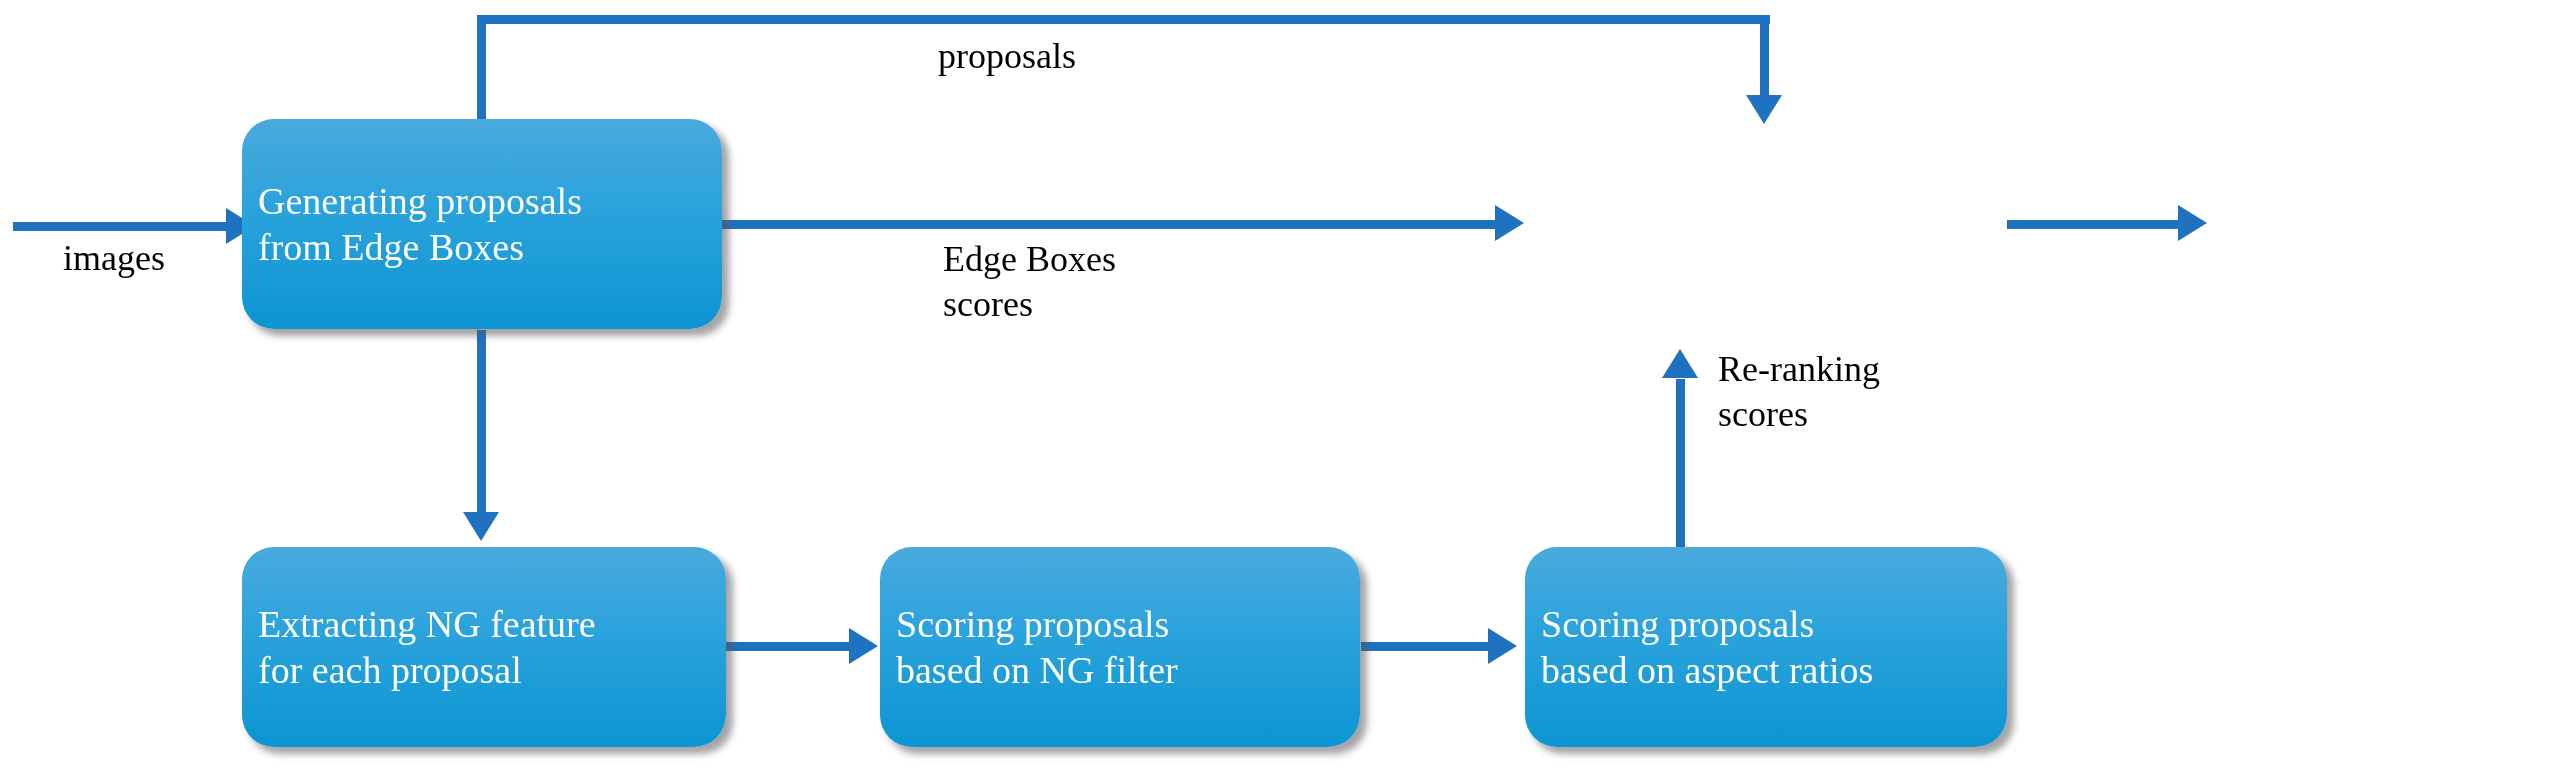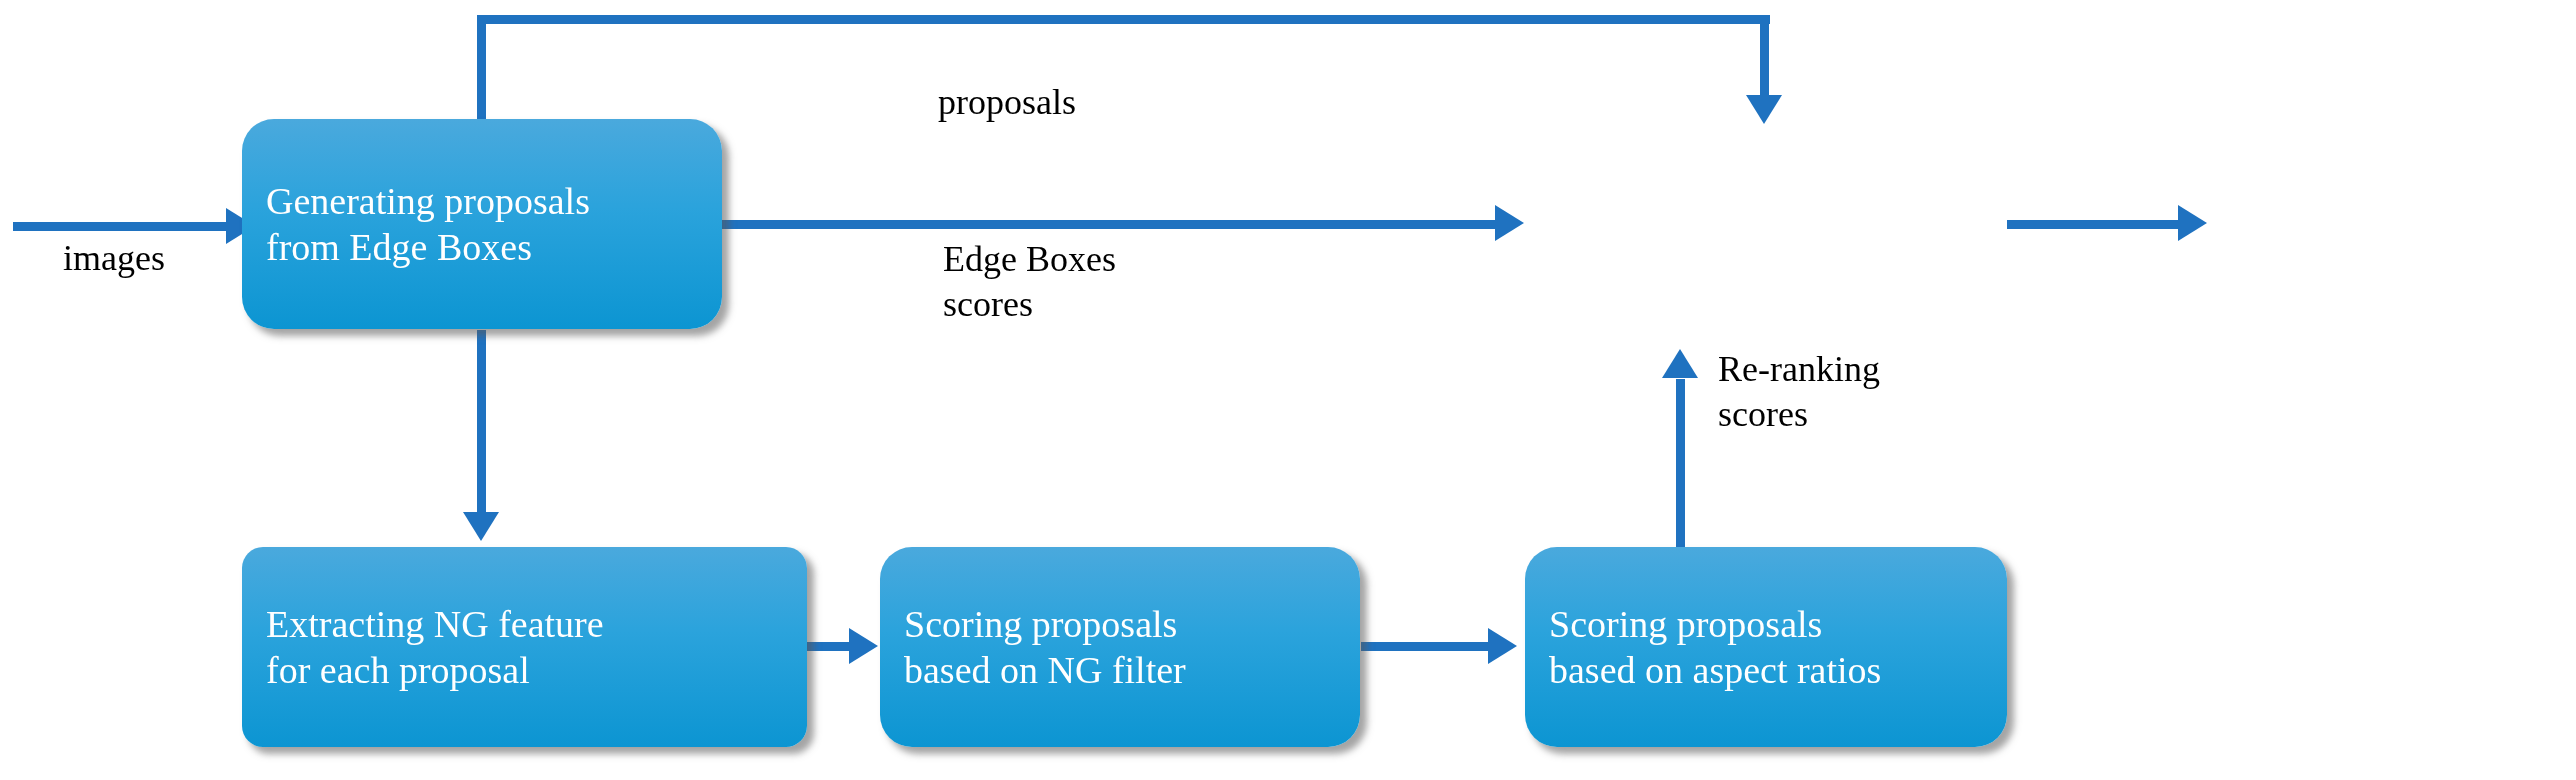--- a/index.html
+++ b/index.html
@@ -10,21 +10,21 @@
     position:absolute;
     border-radius:32px;
     background:linear-gradient(180deg,#4aa9dd 0%,#2ba3dc 42%,#0c95d2 100%);
     box-shadow:6.3px 6.3px 7px rgba(90,90,90,0.55);
     color:#ffffff;
     font-size:38px;
     line-height:1.22;
     display:flex;
     align-items:center;
     box-sizing:border-box;
-    padding-left:24px;
+    padding-left:16px;
     padding-right:12.6px;
     z-index:3;
   }
   .node .txt{white-space:pre-line;display:block;}
 
   .edge{position:absolute;background:#1f72c0;z-index:1;}
   .edge.h{height:9px;}
   .edge.v{width:9px;}
 
   .arrowhead{position:absolute;width:0;height:0;z-index:2;}
@@ -83,38 +83,38 @@
 
   <div class="edge h" style="left:2007px;top:220px;width:175px;"></div>
   <div class="arrowhead right" style="left:2178px;top:205px;"></div>
 
   <div class="node" style="left:242px;top:119px;width:480px;height:210px;">
     <span class="txt">Generating proposals
 from Edge Boxes</span>
   </div>
 
 
-  <div class="node" style="left:242px;top:547px;width:565px;height:200px;border-radius:21px;">
+  <div class="node" style="left:242px;top:547px;width:484px;height:200px;">
     <span class="txt">Extracting NG feature
 for each proposal</span>
   </div>
 
   <div class="node" style="left:880px;top:547px;width:480px;height:200px;">
     <span class="txt">Scoring proposals
 based on NG filter</span>
   </div>
 
   <div class="node" style="left:1525px;top:547px;width:482px;height:200px;">
     <span class="txt">Scoring proposals
 based on aspect ratios</span>
   </div>
 
   <div class="lbl" style="left:27px;top:236px;margin-left:36px;">images</div>
 
-  <div class="lbl" style="left:938px;top:34px;margin-top:46px;">proposals</div>
+  <div class="lbl" style="left:938px;top:34px;">proposals</div>
 
   <div class="lbl" style="left:943px;top:237px;">Edge Boxes
 scores</div>
 
   <div class="lbl" style="left:1718px;top:347px;">Re-ranking
 scores</div>
 
 
 </div>
 

